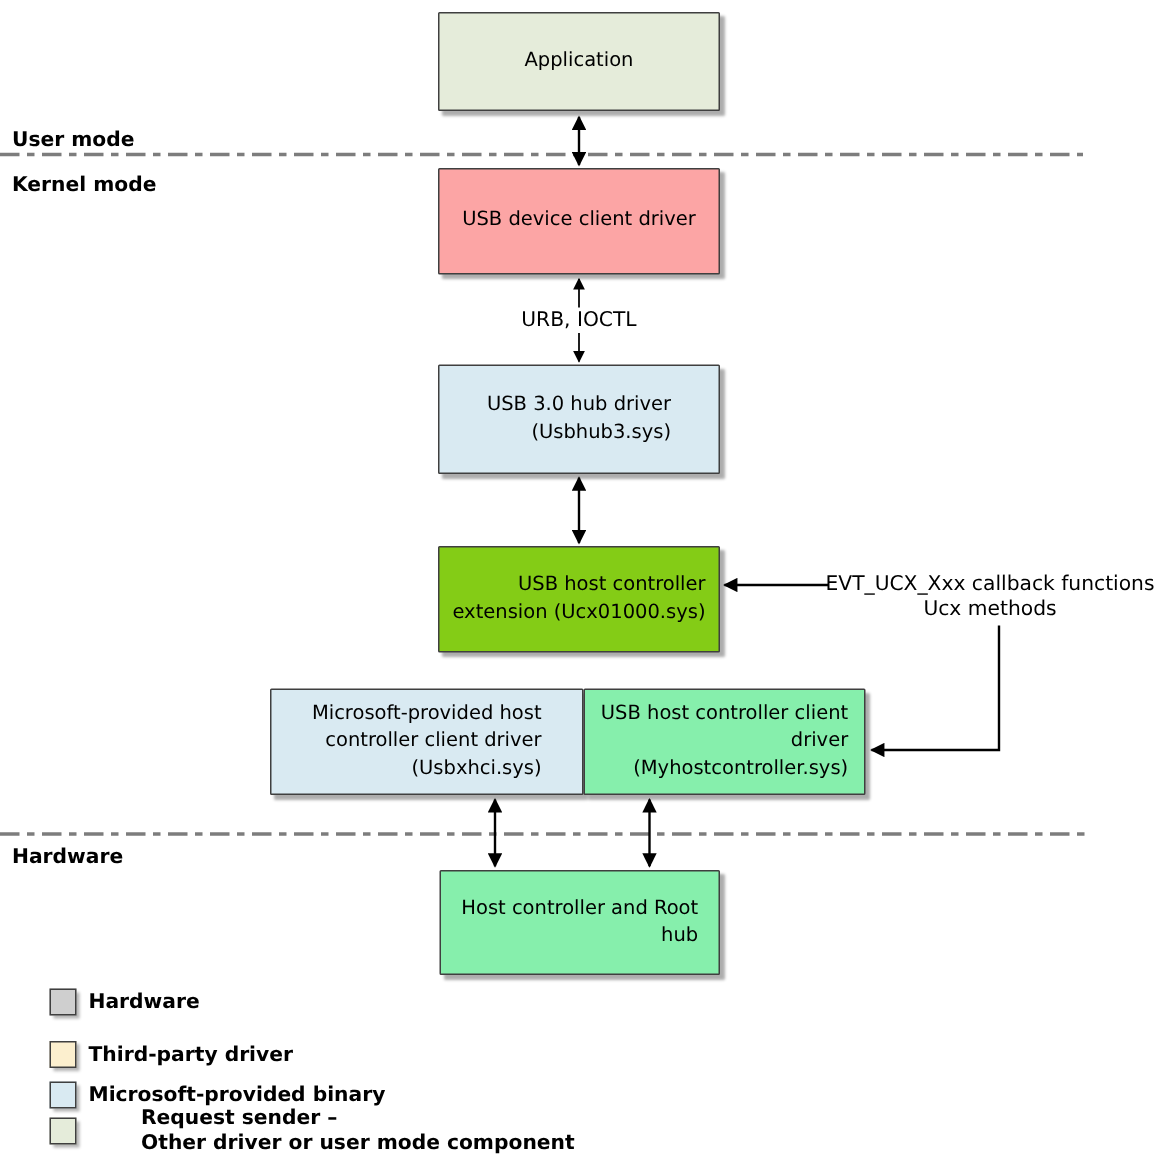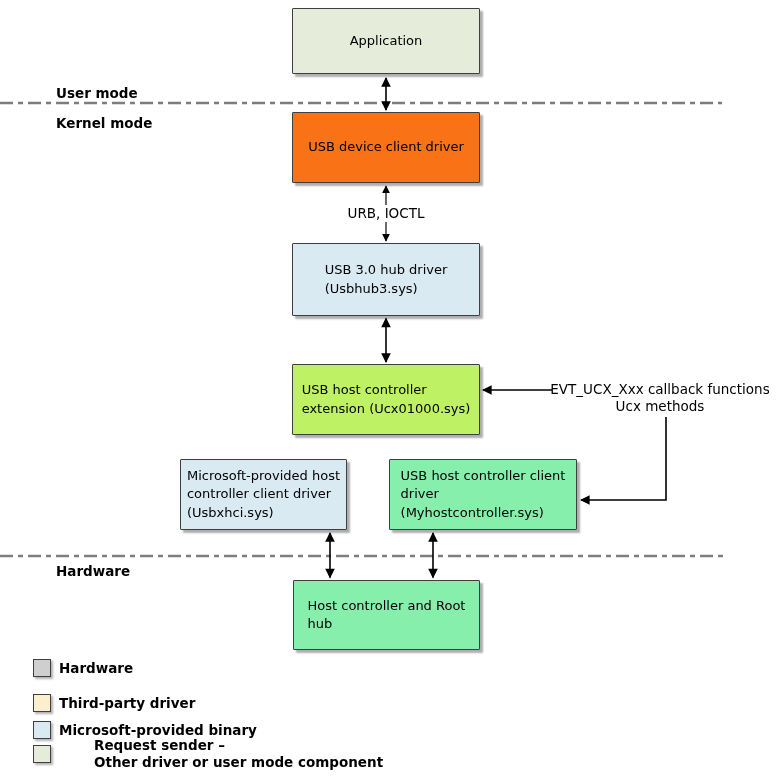--- a/index.html
+++ b/index.html
@@ -3,34 +3,34 @@
 <meta charset="utf-8">
 <style>
   html,body{margin:0;padding:0;background:#fff;}
   #stage{
     position:relative;width:778px;height:782px;background:#fff;overflow:hidden;
     font-family:"DejaVu Sans","Liberation Sans",sans-serif;color:#000;
   }
   #connectors{position:absolute;left:0;top:0;width:778px;height:782px;}
   .node{
     position:absolute;display:flex;align-items:center;justify-content:center;
-    text-align:left;font-size:13px;line-height:1.4;white-space:pre-line;
+    text-align:right;font-size:13px;line-height:1.4;white-space:pre-line;
     border:1.5px solid #3f3f3f;border-radius:1px;
     box-shadow:3px 3px 2px rgba(0,0,0,0.32);
     box-sizing:border-box;padding:2px 4px;
   }
   .n-app{left:292px;top:8px;width:188px;height:66px;background:#e5ecda;}
   .n-dev{left:292px;top:112px;width:188px;height:71px;background:#e5ecda;}
   .n-hub{left:292px;top:243px;width:188px;height:73px;background:#d9eaf2;}
   .n-ucx{left:292px;top:364px;width:188px;height:71px;background:#d9eaf2;}
-  .n-xhci{left:180px;top:459px;width:167px;height:71px;background:#d9eaf2;}
+  .n-xhci{left:180px;top:459px;width:209px;height:71px;background:#d9eaf2;}
   .n-third{left:389px;top:459px;width:188px;height:71px;background:#fcefce;}
   .n-hc{left:293px;top:580px;width:187px;height:70px;background:#cfcfcf;}
   .mode-label{
-    position:absolute;left:8px;font-size:13.5px;font-weight:bold;white-space:nowrap;margin-left:48px;
+    position:absolute;left:8px;font-size:13.5px;font-weight:bold;white-space:nowrap;
   }
   .ml-user{top:85px;}
   .ml-kernel{top:115px;}
   .ml-hw{top:563px;}
   .conn-label{
     position:absolute;font-size:13.5px;text-align:center;white-space:pre-line;line-height:17px;
   }
   .cl-urb{left:338px;top:205px;width:96px;background:#fff;}
   .cl-ucx{left:545px;top:381px;width:230px;}
   .legend-item{
@@ -76,24 +76,24 @@
     <path d="M330,533 L330,577.5" stroke="#000" stroke-width="1.6" fill="none" marker-start="url(#arrow)" marker-end="url(#arrow)"></path>
 
     <path d="M433,533 L433,577.5" stroke="#000" stroke-width="1.6" fill="none" marker-start="url(#arrow)" marker-end="url(#arrow)"></path>
   </svg>
 
   <div class="mode-label ml-user">User mode</div>
   <div class="mode-label ml-kernel">Kernel mode</div>
   <div class="mode-label ml-hw">Hardware</div>
 
   <div class="node n-app" style="background-color: rgb(229, 236, 218);">Application</div>
-  <div class="node n-dev" style="background-color: #f97316;">USB device client driver</div>
+  <div class="node n-dev" style="background-color: #fca5a5;">USB device client driver</div>
   <div class="node n-hub" style="background-color: rgb(217, 234, 242);">USB 3.0 hub driver
 (Usbhub3.sys)</div>
-  <div class="node n-ucx" style="background-color: #bef264;">USB host controller
+  <div class="node n-ucx" style="background-color: #84cc16;">USB host controller
 extension (Ucx01000.sys)</div>
   <div class="node n-xhci" style="background-color: rgb(217, 234, 242);">Microsoft-provided host
 controller client driver
 (Usbxhci.sys)</div>
   <div class="node n-third" style="background-color: #86efac;">USB host controller client
 driver
 (Myhostcontroller.sys)</div>
   <div class="node n-hc" style="background-color: #86efac;">Host controller and Root
 hub</div>
 

